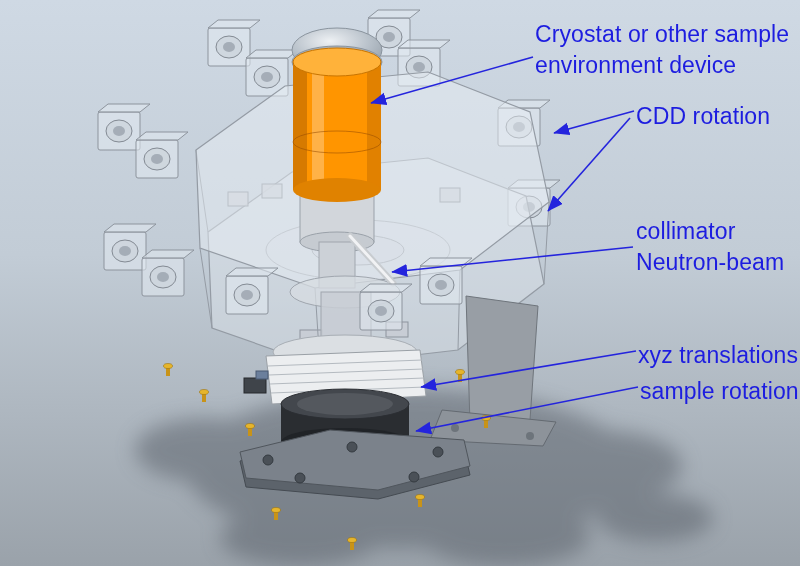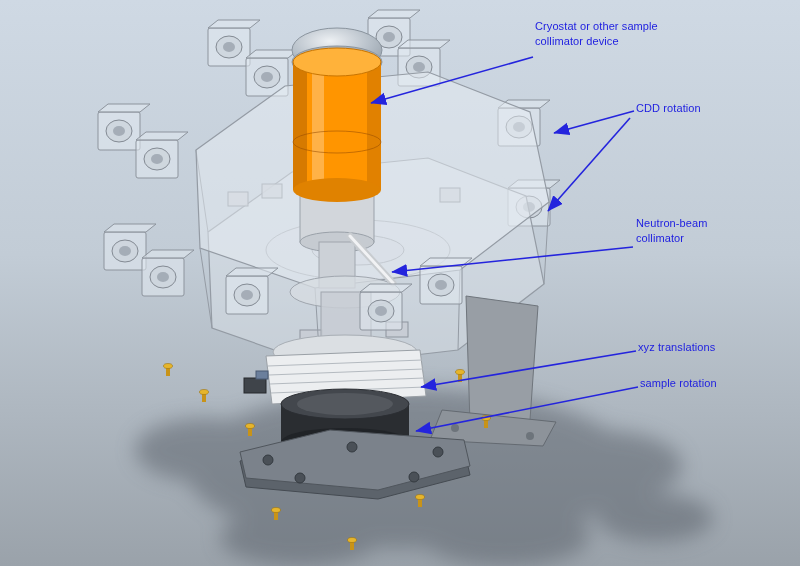--- a/index.html
+++ b/index.html
@@ -3,21 +3,21 @@
 <meta charset="utf-8">
 <style>
   html,body{margin:0;padding:0;background:#808890;}
   .scene{
     position:relative;width:800px;height:566px;overflow:hidden;
     font-family:"Liberation Sans",sans-serif;
     background:linear-gradient(to bottom,#cfd9e4 0%,#c2ccd6 45%,#9aa2aa 100%);
   }
   .scene svg{position:absolute;left:0;top:0;}
   .label{
-    position:absolute;color:#1d1de0;font-size:11px;line-height:1.33;
+    position:absolute;color:#1d1de0;font-size:23px;line-height:1.33;
     letter-spacing:0.1px;white-space:nowrap;
   }
   .label .line{display:block;}
   .cam-body{fill:rgba(226,233,240,0.55);stroke:#8d949d;stroke-width:1;}
   .cam-lens{fill:rgba(205,212,220,0.8);stroke:#838a93;stroke-width:1;}
   .plate{stroke:#949ba4;stroke-width:1.2;}
   .arrow{stroke-width:1.6;fill:none;}
 </style>
 </head>
 <body>
@@ -249,30 +249,30 @@
     <line class="arrow" x1="634" y1="111" x2="554" y2="133" stroke="#2424dd" marker-end="url(#ah)"></line>
     <line class="arrow" x1="630" y1="118" x2="548" y2="211" stroke="#2424dd" marker-end="url(#ah)"></line>
     <line class="arrow" x1="633" y1="247" x2="392" y2="272" stroke="#2424dd" marker-end="url(#ah)"></line>
     <line class="arrow" x1="636" y1="351" x2="421" y2="387" stroke="#2424dd" marker-end="url(#ah)"></line>
     <line class="arrow" x1="638" y1="387" x2="416" y2="431" stroke="#2424dd" marker-end="url(#ah)"></line>
   </g>
 </svg>
 
 <div class="label" style="left:535px;top:19px;">
   <span class="line">Cryostat or other sample</span>
-  <span class="line">collimator device</span>
+  <span class="line">environment device</span>
 </div>
 
 <div class="label" style="left:636px;top:101px;">
   <span class="line">CDD rotation</span>
 </div>
 
 <div class="label" style="left:636px;top:216px;">
+  <span class="line">collimator</span>
   <span class="line">Neutron-beam</span>
-  <span class="line">collimator</span>
 </div>
 
 <div class="label" style="left:638px;top:340px;">
   <span class="line">xyz translations</span>
 </div>
 
 <div class="label" style="left:640px;top:376px;">
   <span class="line">sample rotation</span>
 </div>
 

